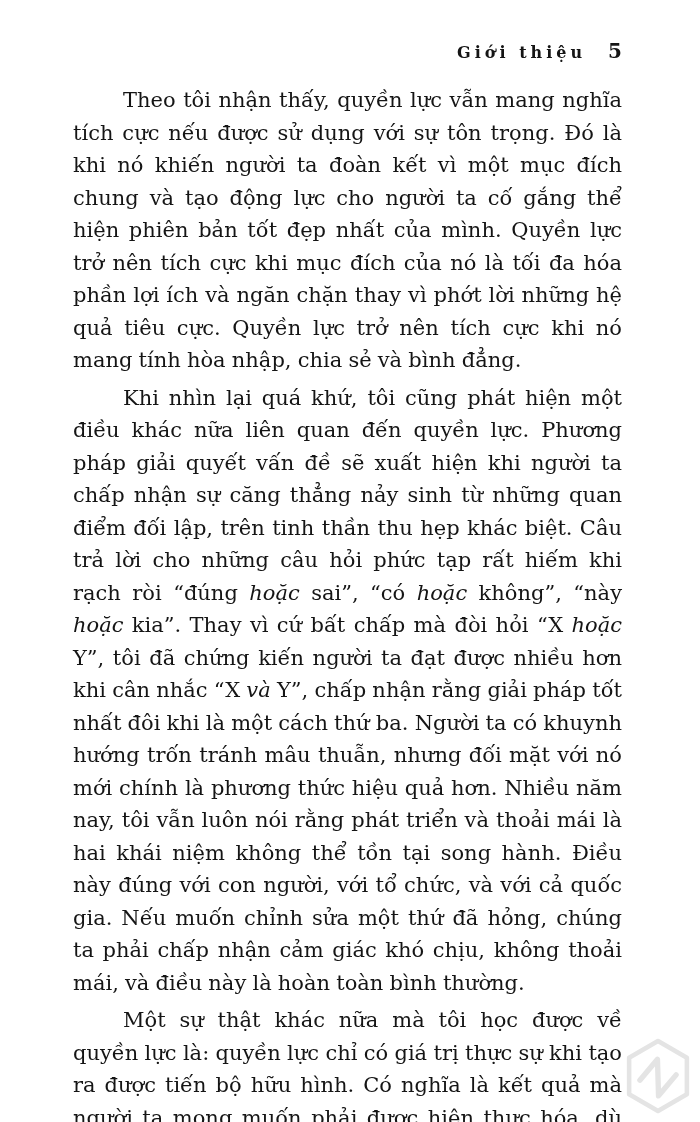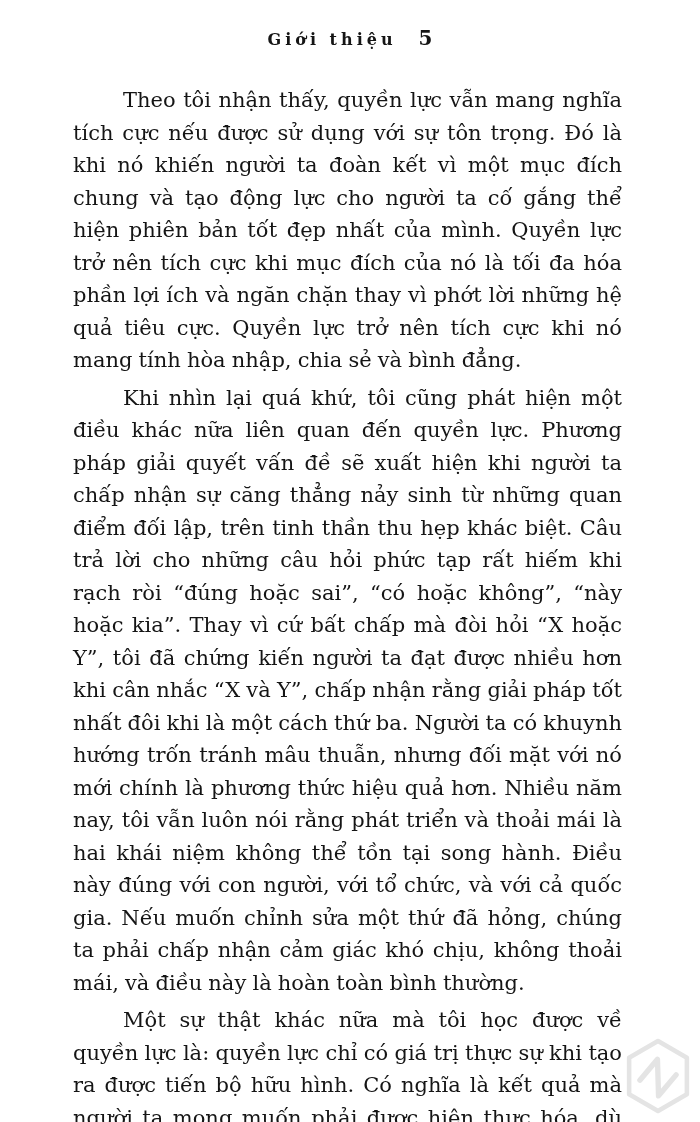--- a/index.html
+++ b/index.html
@@ -12,25 +12,25 @@
     height: 1122px;
     position: relative;
     overflow: hidden;
     font-family: "DejaVu Serif", serif;
     color: #151515;
   }
 
   
   .page-header {
     position: absolute;
-    top: 26px;
+    top: 39px;
     left: 78px;
     right: 78px;
     display: flex;
-    justify-content: center;
+    justify-content: flex-end;
     align-items: baseline;
   }
   .header-title {
     font-size: 16px;
     font-weight: bold;
     letter-spacing: 4px;
   }
   .header-pagenum {
     font-size: 20px;
     font-weight: bold;
@@ -45,21 +45,21 @@
     width: 561px;
   }
   .para {
     margin: 0 0 5px 12px;
     font-size: 21px;
     line-height: 32.5px;
     text-align: justify;
     text-indent: 50px;
     word-spacing: -0.5px;
   }
-  .para .it { }
+  .para .it { font-style: italic; }
 
   
   .watermark {
     position: absolute;
     right: 4px;
     bottom: 8px;
     display: flex;
     align-items: center;
     gap: 12px;
     pointer-events: none;

